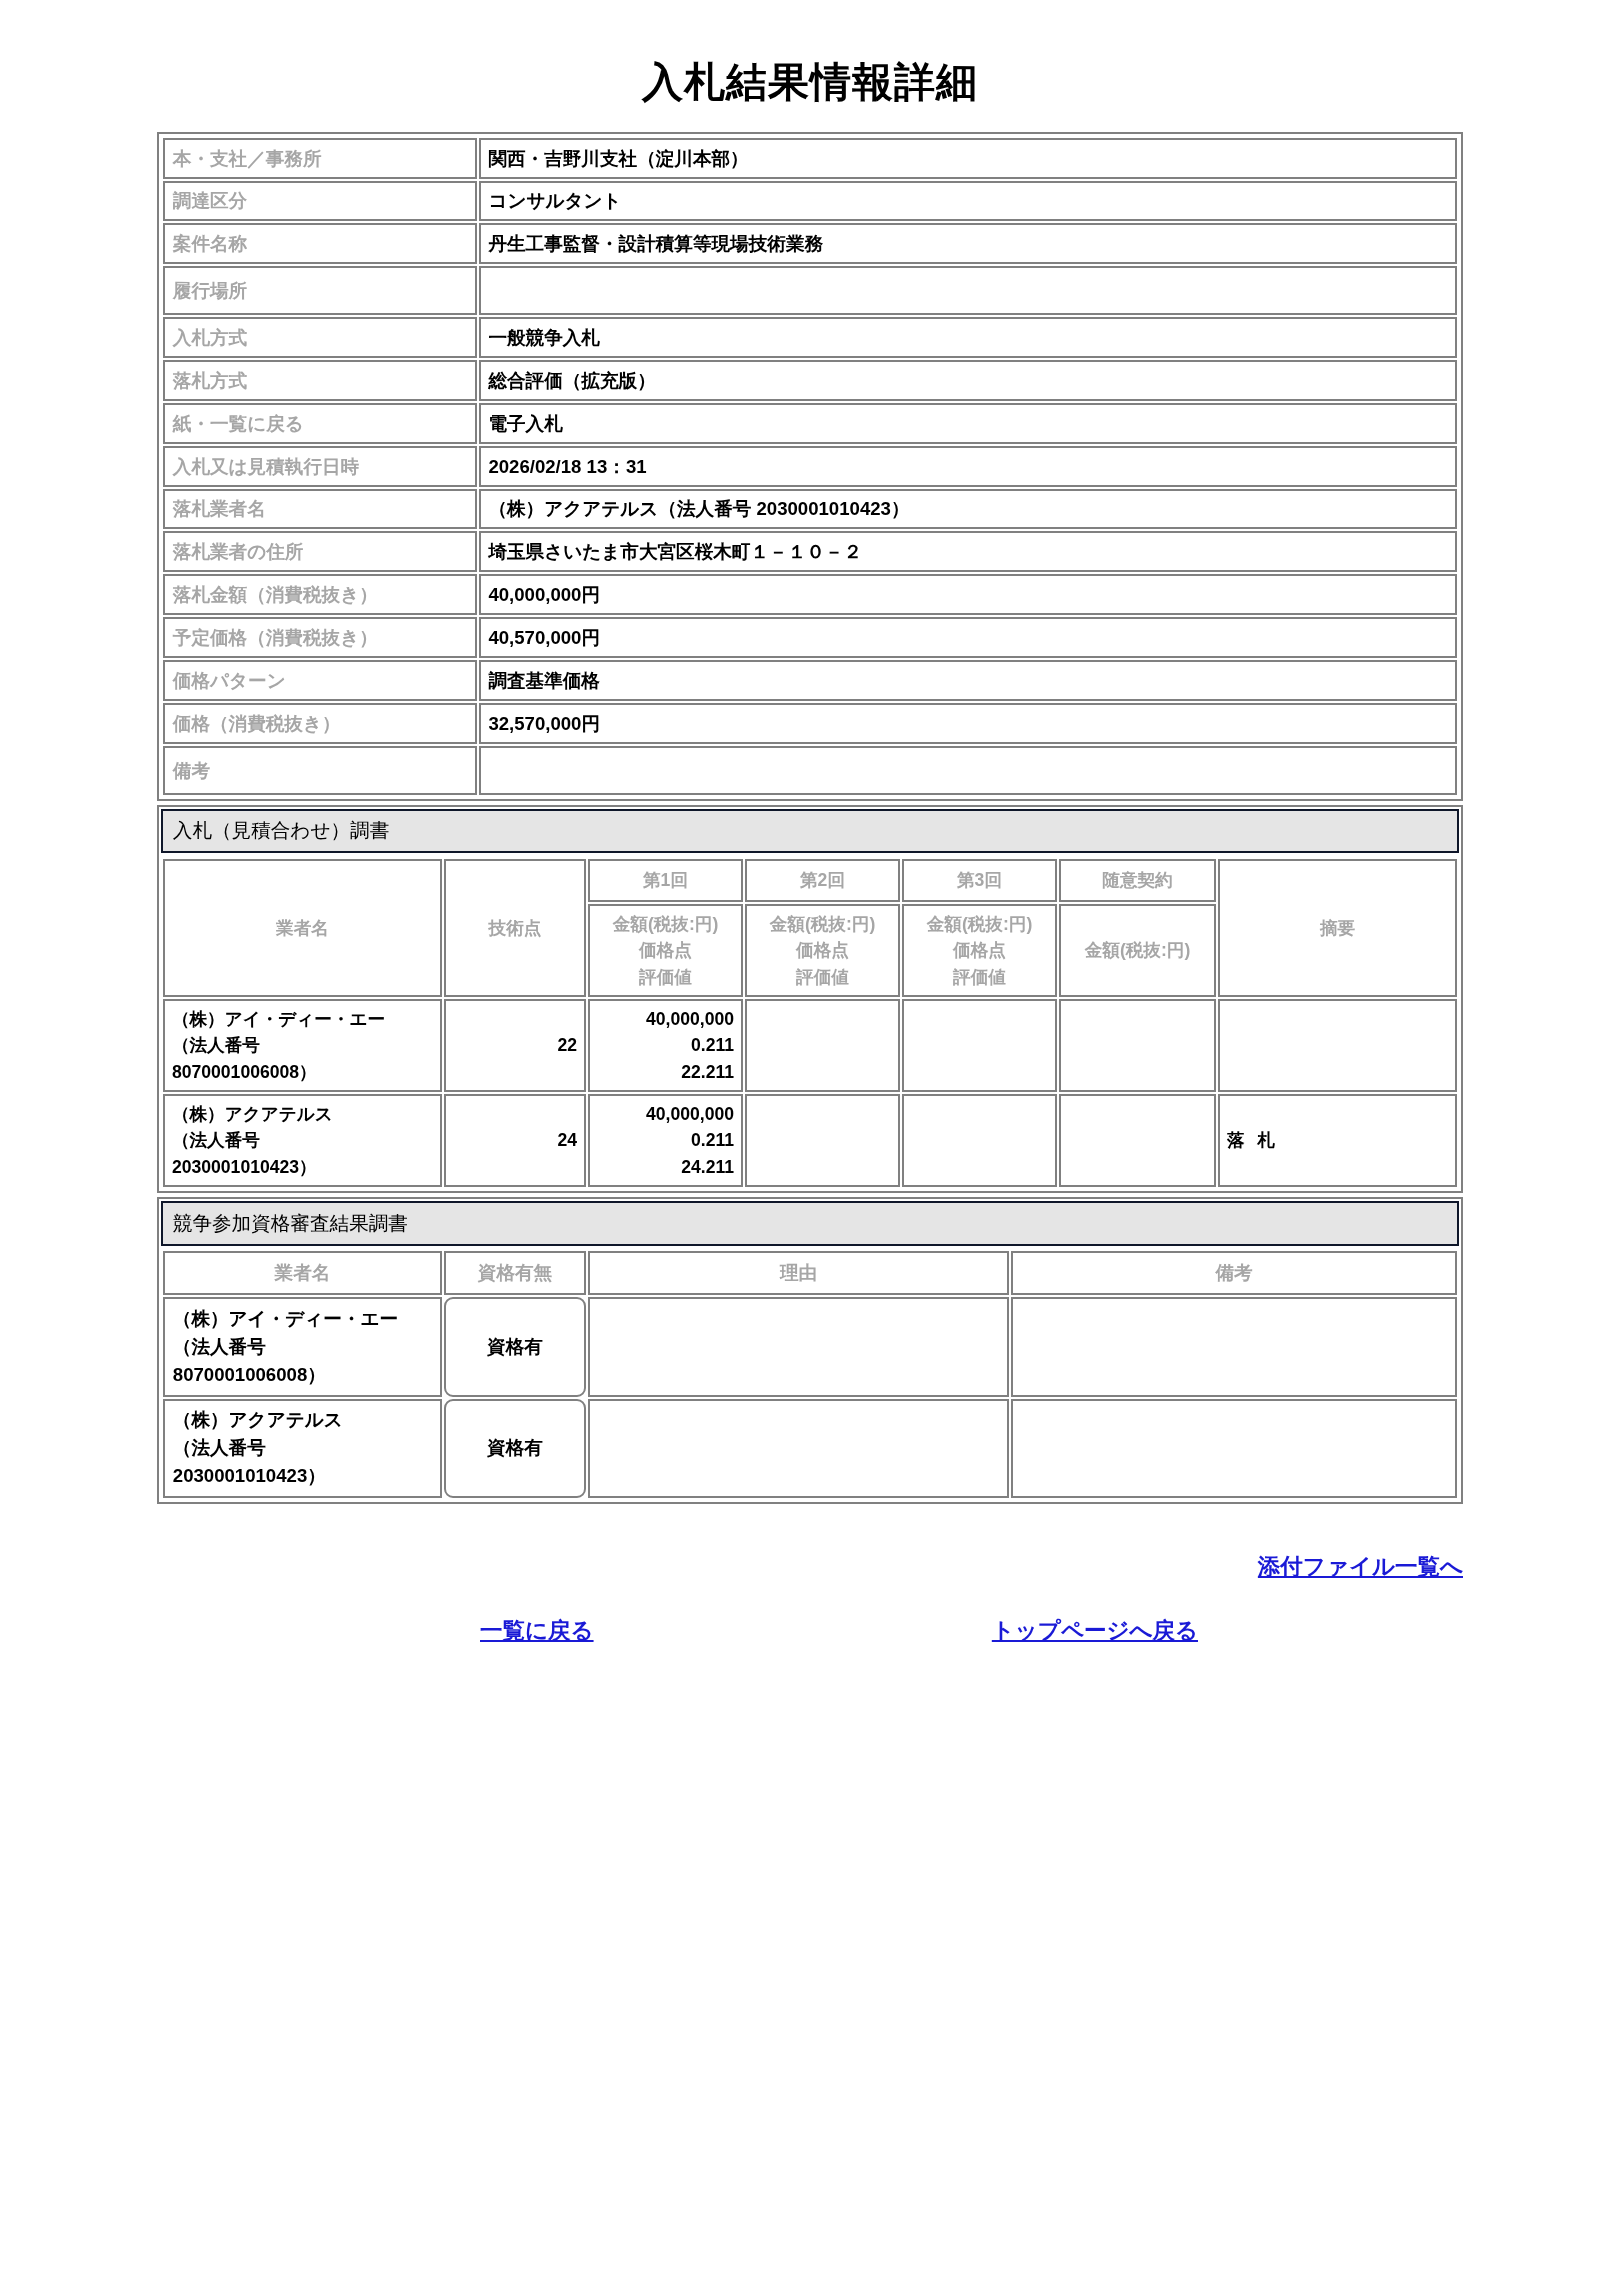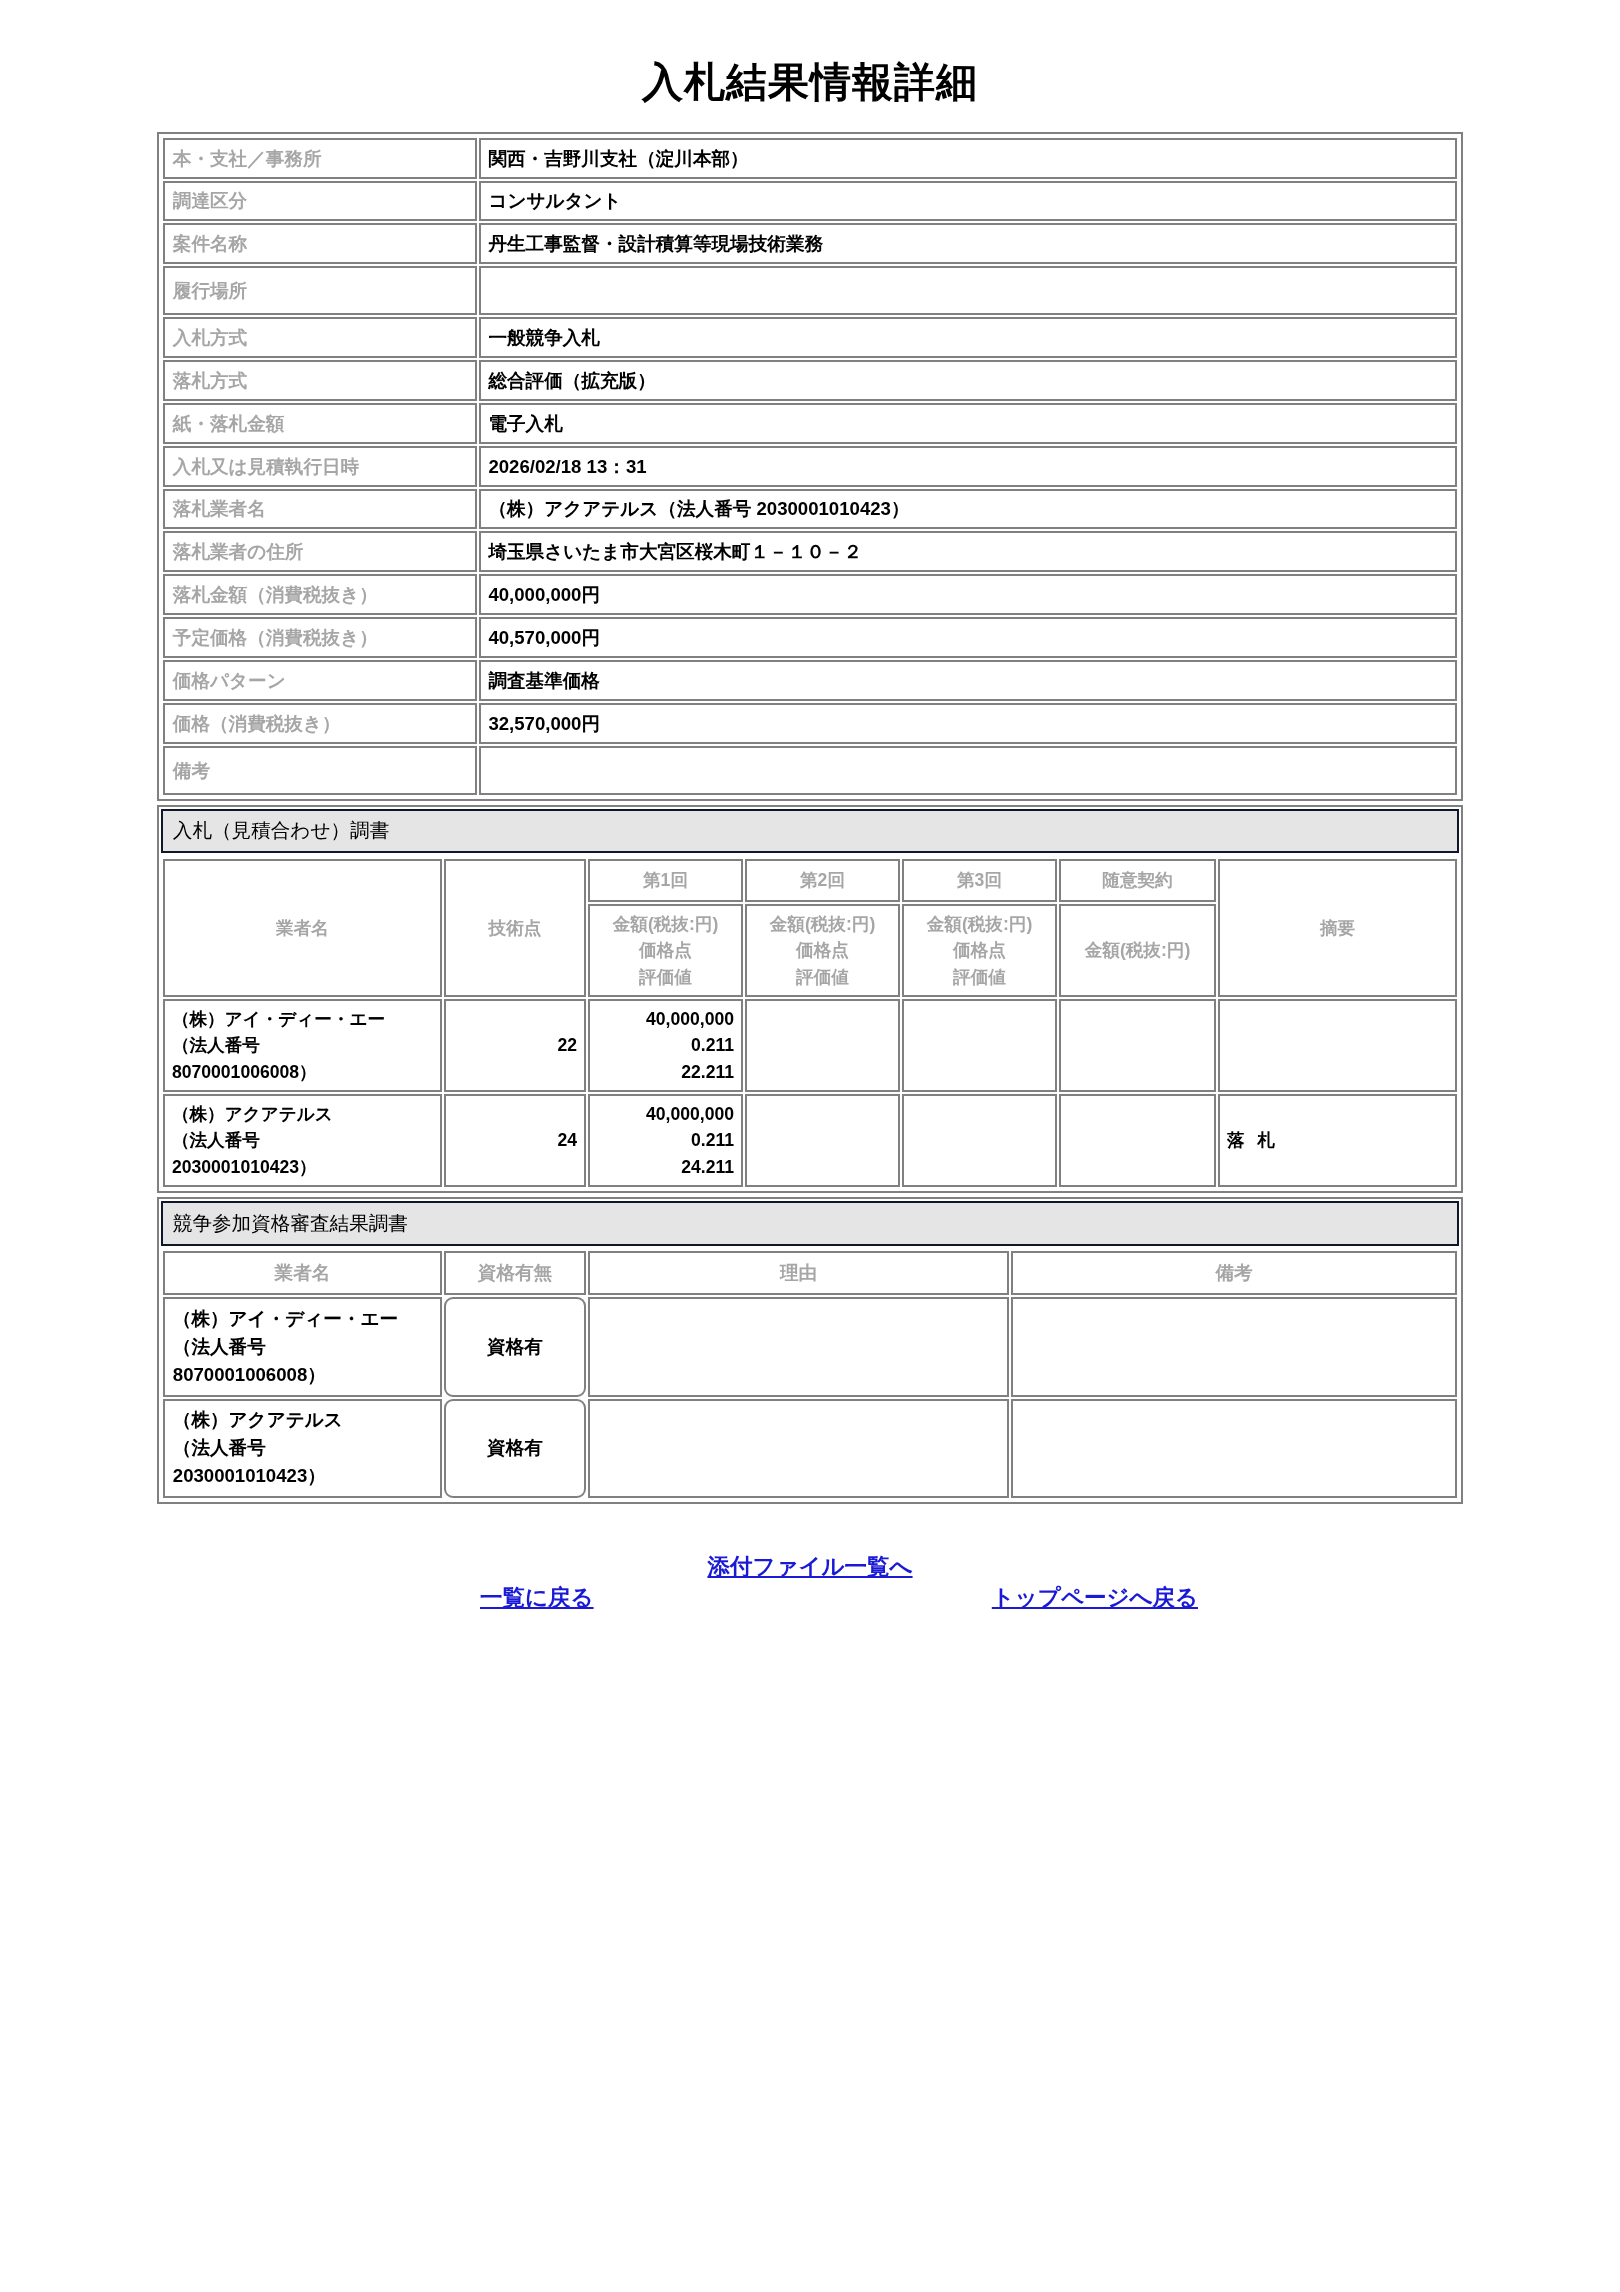--- a/index.html
+++ b/index.html
@@ -152,21 +152,22 @@
     height: 118px;
   }
   .link {
     color: #1a1ad6;
     text-decoration: underline;
     font-size: 22.5px;
     font-weight: bold;
     cursor: pointer;
   }
   .link-center {
-    text-align: center;
+    text-align: right;
+    margin-bottom: 33px;
   }
   .link-row {
     display: flex;
     justify-content: space-between;
     padding: 0 265px 0 323px;
     box-sizing: border-box;
   }
 </style>
 </head>
 <body>
@@ -198,21 +199,21 @@
           </tr>
           <tr>
             <td class="lbl">入札方式</td>
             <td class="val">一般競争入札</td>
           </tr>
           <tr>
             <td class="lbl">落札方式</td>
             <td class="val">総合評価（拡充版）</td>
           </tr>
           <tr>
-            <td class="lbl">紙・落札金額</td>
+            <td class="lbl">紙・一覧に戻る</td>
             <td class="val">電子入札</td>
           </tr>
           <tr>
             <td class="lbl">入札又は見積執行日時</td>
             <td class="val">2026/02/18 13：31</td>
           </tr>
           <tr>
             <td class="lbl">落札業者名</td>
             <td class="val">（株）アクアテルス（法人番号 2030001010423）</td>
           </tr>

